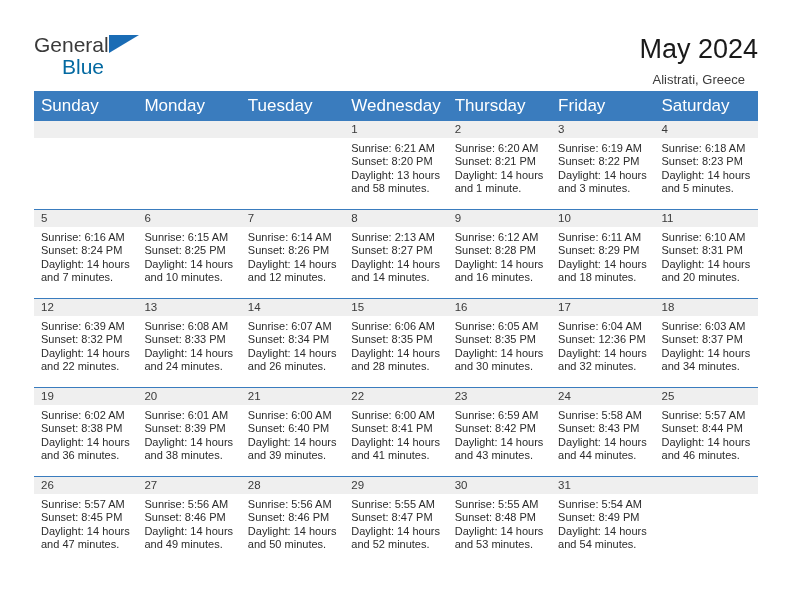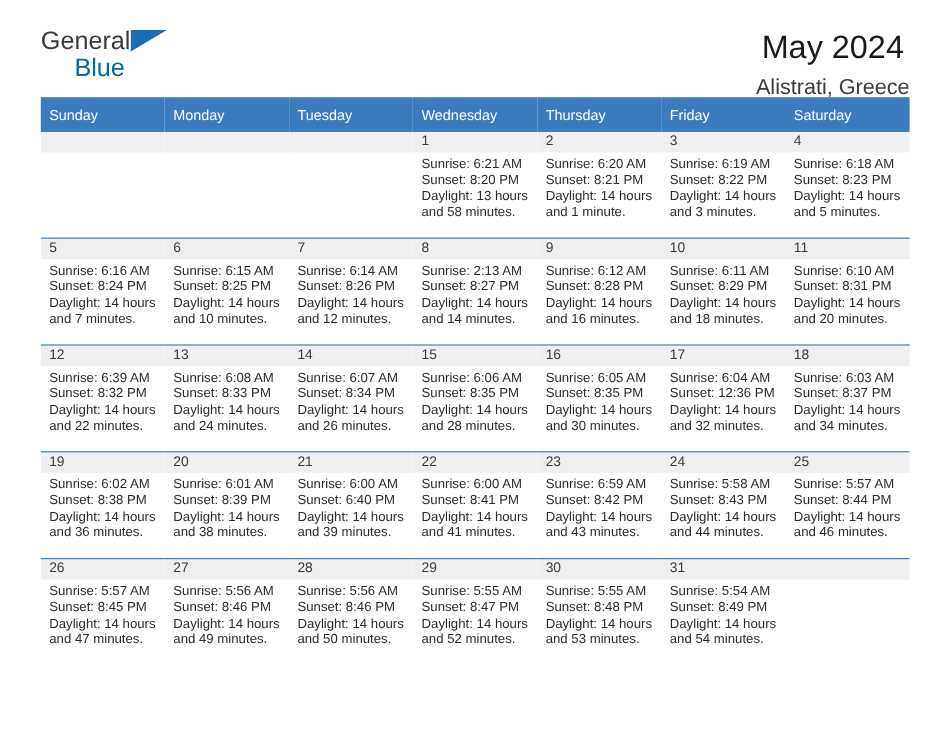--- a/index.html
+++ b/index.html
@@ -13,21 +13,21 @@
     font-family: "Liberation Sans", sans-serif;
     color: #222222;
     overflow: hidden;
   }
 
   .page {
     position: relative;
     width: 792px;
     height: 612px;
     box-sizing: border-box;
-    padding: 0 34px;
+    padding: 10px 34px;
   }
 
   
   .header {
     display: flex;
     align-items: flex-start;
     justify-content: space-between;
     height: 72px;
     padding-top: 24px;
     box-sizing: border-box;
@@ -66,38 +66,38 @@
     text-align: center;
     padding-top: 0px;
   }
   .cal-title {
     font-size: 27px;
     color: #1a1a1a;
     font-weight: normal;
     line-height: 1.15;
   }
   .cal-subtitle {
-    font-size: 18px;
+    font-size: 13px;
     color: #3c3c3c;
     margin-top: 7px;
   }
 
   
   .calendar {
     width: 724px;
     border-collapse: collapse;
     table-layout: fixed;
     margin-top: 9px;
   }
 
   .calendar th {
     background: #3a7cbe;
     color: #ffffff;
     font-weight: normal;
-    font-size: 12px;
+    font-size: 17px;
     text-align: left;
     padding: 5px 0 5px 7px;
     height: 19px;
     border: none;
   }
 
   .calendar td {
     vertical-align: top;
     padding: 0;
     border: none;

